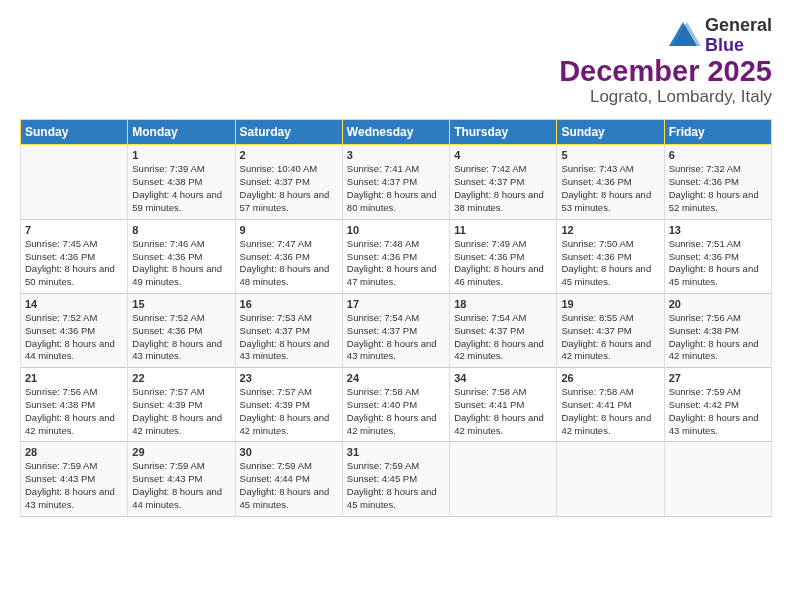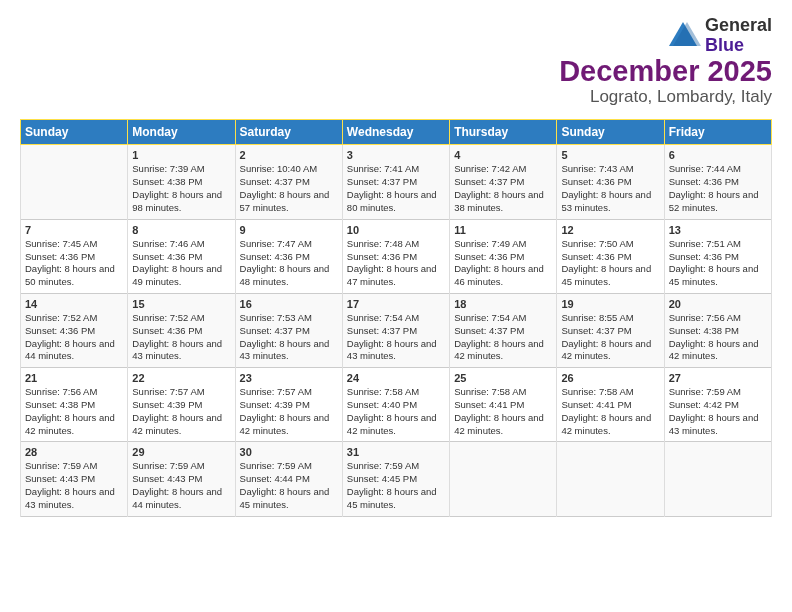--- a/index.html
+++ b/index.html
@@ -136,39 +136,39 @@
         <th>Sunday</th>
         <th>Friday</th>
       </tr>
     </thead>
     <tbody id="calendar-body">
     <tr>
           <td></td>
           <td><span class="day-num">1</span>
         <span class="cell-content">Sunrise: 7:39 AM</span><br>
         <span class="cell-content">Sunset: 4:38 PM</span><br>
-        <span class="cell-content">Daylight: 8 hours and 98 minutes.</span></td>
+        <span class="cell-content">Daylight: 4 hours and 59 minutes.</span></td>
           <td><span class="day-num">2</span>
         <span class="cell-content">Sunrise: 10:40 AM</span><br>
         <span class="cell-content">Sunset: 4:37 PM</span><br>
         <span class="cell-content">Daylight: 8 hours and 57 minutes.</span></td>
           <td><span class="day-num">3</span>
         <span class="cell-content">Sunrise: 7:41 AM</span><br>
         <span class="cell-content">Sunset: 4:37 PM</span><br>
         <span class="cell-content">Daylight: 8 hours and 80 minutes.</span></td>
           <td><span class="day-num">4</span>
         <span class="cell-content">Sunrise: 7:42 AM</span><br>
         <span class="cell-content">Sunset: 4:37 PM</span><br>
         <span class="cell-content">Daylight: 8 hours and 38 minutes.</span></td>
           <td><span class="day-num">5</span>
         <span class="cell-content">Sunrise: 7:43 AM</span><br>
         <span class="cell-content">Sunset: 4:36 PM</span><br>
         <span class="cell-content">Daylight: 8 hours and 53 minutes.</span></td>
           <td><span class="day-num">6</span>
-        <span class="cell-content">Sunrise: 7:44 AM</span><br>
+        <span class="cell-content">Sunrise: 7:32 AM</span><br>
         <span class="cell-content">Sunset: 4:36 PM</span><br>
         <span class="cell-content">Daylight: 8 hours and 52 minutes.</span></td>
         </tr>
         <tr>
           <td><span class="day-num">7</span>
         <span class="cell-content">Sunrise: 7:45 AM</span><br>
         <span class="cell-content">Sunset: 4:36 PM</span><br>
         <span class="cell-content">Daylight: 8 hours and 50 minutes.</span></td>
           <td><span class="day-num">8</span>
         <span class="cell-content">Sunrise: 7:46 AM</span><br>
@@ -235,21 +235,21 @@
         <span class="cell-content">Sunset: 4:39 PM</span><br>
         <span class="cell-content">Daylight: 8 hours and 42 minutes.</span></td>
           <td><span class="day-num">23</span>
         <span class="cell-content">Sunrise: 7:57 AM</span><br>
         <span class="cell-content">Sunset: 4:39 PM</span><br>
         <span class="cell-content">Daylight: 8 hours and 42 minutes.</span></td>
           <td><span class="day-num">24</span>
         <span class="cell-content">Sunrise: 7:58 AM</span><br>
         <span class="cell-content">Sunset: 4:40 PM</span><br>
         <span class="cell-content">Daylight: 8 hours and 42 minutes.</span></td>
-          <td><span class="day-num">25</span>
+          <td><span class="day-num">34</span>
         <span class="cell-content">Sunrise: 7:58 AM</span><br>
         <span class="cell-content">Sunset: 4:41 PM</span><br>
         <span class="cell-content">Daylight: 8 hours and 42 minutes.</span></td>
           <td><span class="day-num">26</span>
         <span class="cell-content">Sunrise: 7:58 AM</span><br>
         <span class="cell-content">Sunset: 4:41 PM</span><br>
         <span class="cell-content">Daylight: 8 hours and 42 minutes.</span></td>
           <td><span class="day-num">27</span>
         <span class="cell-content">Sunrise: 7:59 AM</span><br>
         <span class="cell-content">Sunset: 4:42 PM</span><br>

